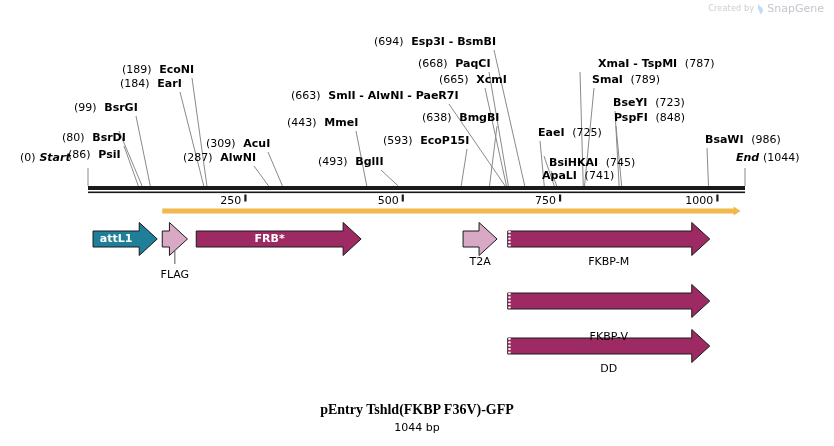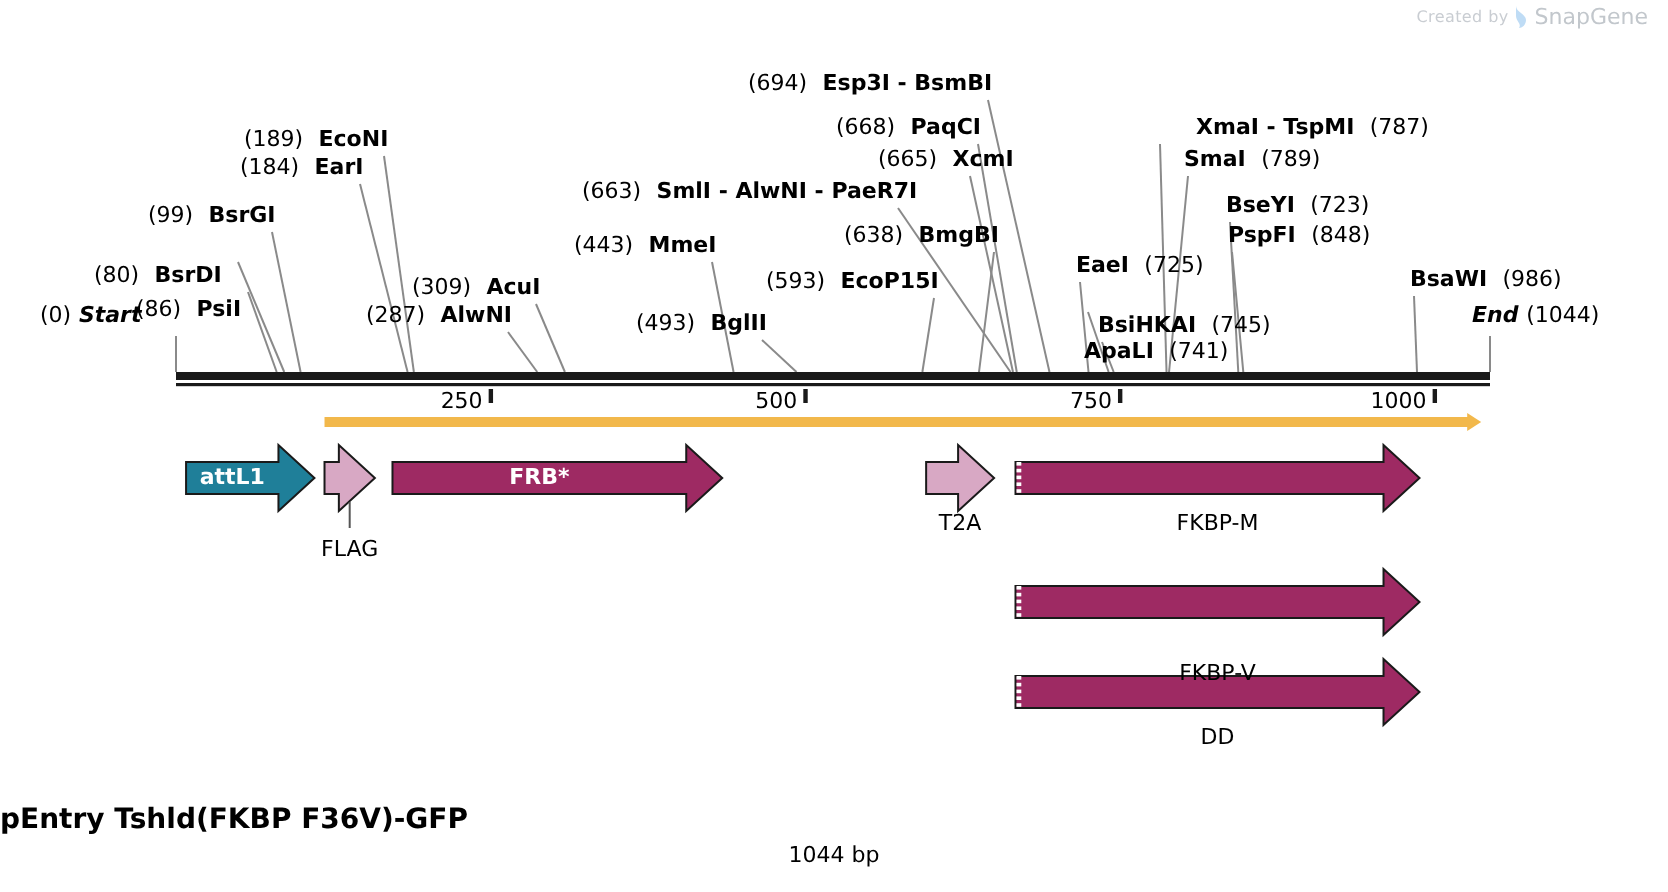--- a/index.html
+++ b/index.html
@@ -29,21 +29,21 @@
 
   .feat-label{
     position:absolute;font-size:11px;color:#000;white-space:nowrap;text-align:center;
   }
 
   .arrow-text{
     position:absolute;font-size:11px;font-weight:bold;color:#ffffff;white-space:nowrap;
   }
 
   .title{
-    position:absolute;width:834px;font-size:14px;font-weight:bold;
+    position:absolute;width:834px;text-align:center;font-size:14px;font-weight:bold;font-family:Liberation Serif, serif;
   }
   .subtitle{
     position:absolute;width:834px;text-align:center;font-size:11px;
   }
 </style>
 </head>
 <body>
 
 <div class="watermark">
   <span>Created by</span>
@@ -116,21 +116,21 @@
       <rect x="508.24999999999994" y="341.4" width="2.4" height="1.8" fill="#ffffff"></rect>
       <rect x="508.24999999999994" y="344.8" width="2.4" height="1.8" fill="#ffffff"></rect>
       <rect x="508.24999999999994" y="348.2" width="2.4" height="1.8" fill="#ffffff"></rect>
       <rect x="508.24999999999994" y="351.6" width="2.4" height="1.8" fill="#ffffff"></rect>
     </g>
 </svg>
 
 <div id="enz-labels">
     <div class="enz-label italic" style="left: 20px; top: 152px;"><span class="pos" style="font-style:normal">(0)</span> <span>Start</span></div>
     <div class="enz-label italic" style="left: 736px; top: 152px;"><span>End</span> <span class="pos" style="font-style:normal">(1044)</span></div>
-    <div class="enz-label" style="left: 47px; top: 132px;"><span class="pos">(80)</span>&nbsp; <span>BsrDI</span></div>
+    <div class="enz-label" style="left: 62px; top: 132px;"><span class="pos">(80)</span>&nbsp; <span>BsrDI</span></div>
     <div class="enz-label" style="left: 68px; top: 117px; margin-top: 32px;"><span class="pos">(86)</span>&nbsp; <span>PsiI</span></div>
     <div class="enz-label" style="left: 74px; top: 102px;"><span class="pos">(99)</span>&nbsp; <span>BsrGI</span></div>
     <div class="enz-label" style="left: 120px; top: 78px;"><span class="pos">(184)</span>&nbsp; <span>EarI</span></div>
     <div class="enz-label" style="left: 122px; top: 64px;"><span class="pos">(189)</span>&nbsp; <span>EcoNI</span></div>
     <div class="enz-label" style="left: 183px; top: 152px;"><span class="pos">(287)</span>&nbsp; <span>AlwNI</span></div>
     <div class="enz-label" style="left: 206px; top: 138px;"><span class="pos">(309)</span>&nbsp; <span>AcuI</span></div>
     <div class="enz-label" style="left: 287px; top: 117px;"><span class="pos">(443)</span>&nbsp; <span>MmeI</span></div>
     <div class="enz-label" style="left: 318px; top: 156px;"><span class="pos">(493)</span>&nbsp; <span>BglII</span></div>
     <div class="enz-label" style="left: 383px; top: 135px;"><span class="pos">(593)</span>&nbsp; <span>EcoP15I</span></div>
     <div class="enz-label" style="left: 422px; top: 112px;"><span class="pos">(638)</span>&nbsp; <span>BmgBI</span></div>

